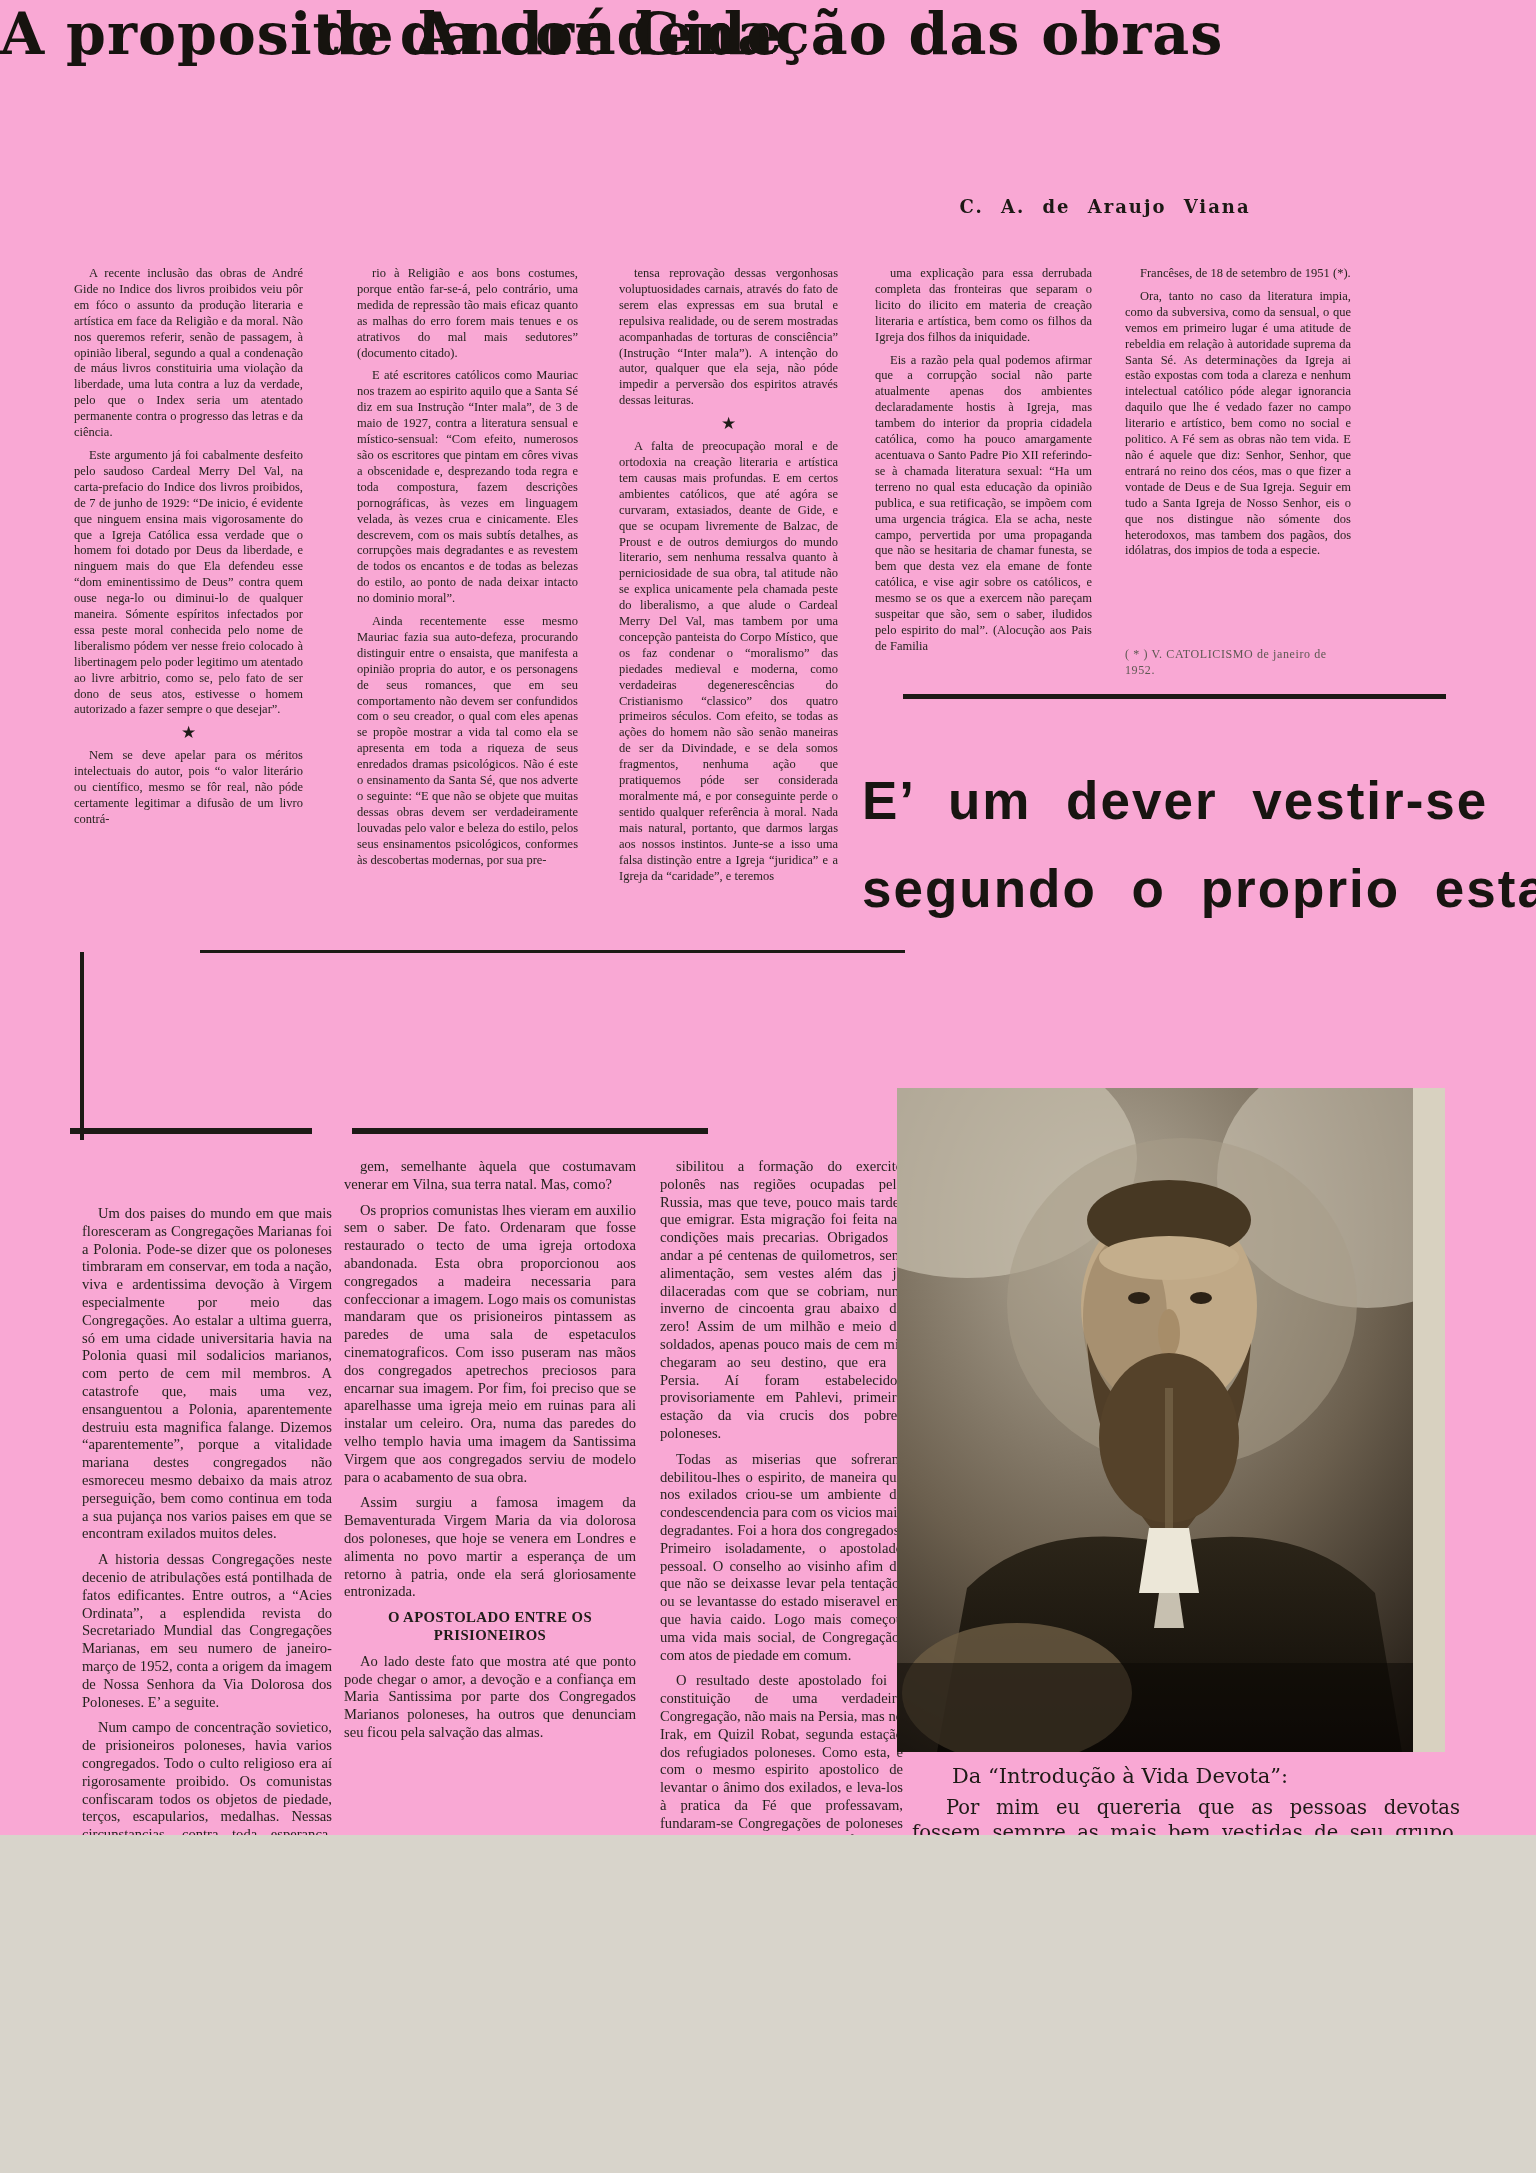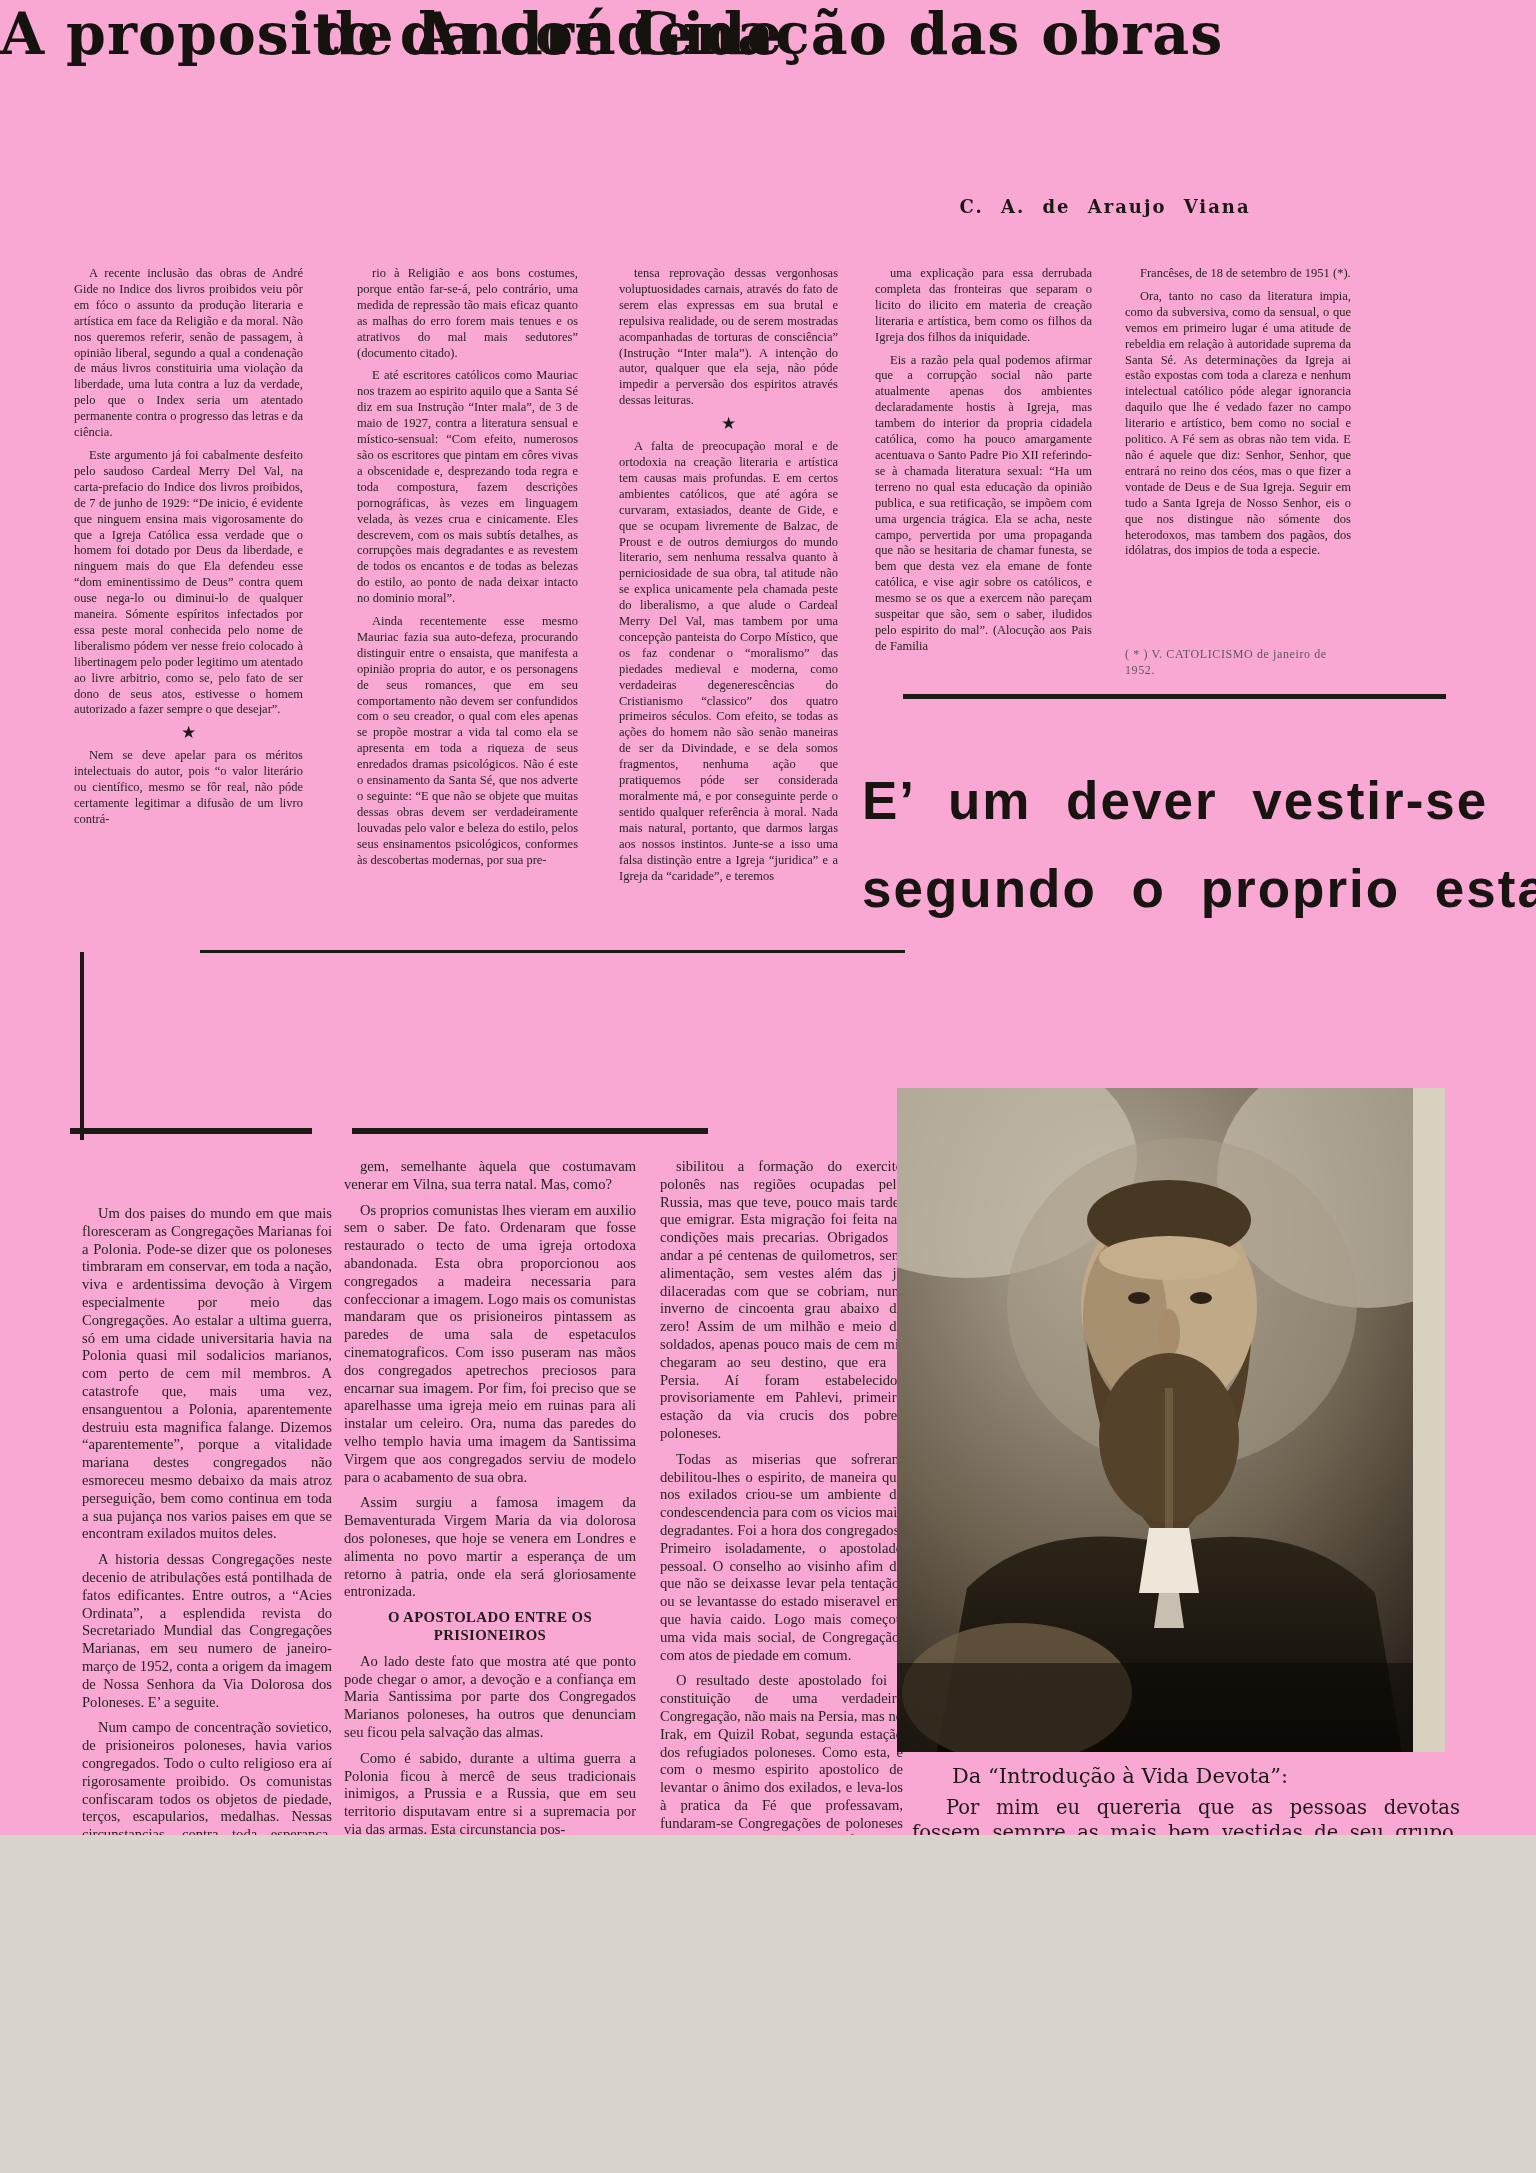--- a/index.html
+++ b/index.html
@@ -88,21 +88,20 @@
     <p>A historia dessas Congregações neste decenio de atribulações está pontilhada de fatos edificantes. Entre outros, a “Acies Ordinata”, a esplendida revista do Secretariado Mundial das Congregações Marianas, em seu numero de janeiro-março de 1952, conta a origem da imagem de Nossa Senhora da Via Dolorosa dos Poloneses. E’ a seguite.</p>
     <p>Num campo de concentração sovietico, de prisioneiros poloneses, havia varios congregados. Todo o culto religioso era aí rigorosamente proibido. Os comunistas confiscaram todos os objetos de piedade, terços, escapularios, medalhas. Nessas circunstancias, contra toda esperança, confiados apenas na inabalavel certeza da proteção carinhosa da Mãe Celeste, resolveram esses congregados, para alimentar o espirito de piedade e aumentar a devoção à mesma Virgem, esculpir uma Sua ima-</p>
   </div>
 
   <div class="abs a2col" style="left:344px;top:1158px;width:292px;height:932px;">
     <p>gem, semelhante àquela que costumavam venerar em Vilna, sua terra natal. Mas, como?</p>
     <p>Os proprios comunistas lhes vieram em auxilio sem o saber. De fato. Ordenaram que fosse restaurado o tecto de uma igreja ortodoxa abandonada. Esta obra proporcionou aos congregados a madeira necessaria para confeccionar a imagem. Logo mais os comunistas mandaram que os prisioneiros pintassem as paredes de uma sala de espetaculos cinematograficos. Com isso puseram nas mãos dos congregados apetrechos preciosos para encarnar sua imagem. Por fim, foi preciso que se aparelhasse uma igreja meio em ruinas para ali instalar um celeiro. Ora, numa das paredes do velho templo havia uma imagem da Santissima Virgem que aos congregados serviu de modelo para o acabamento de sua obra.</p>
     <p>Assim surgiu a famosa imagem da Bemaventurada Virgem Maria da via dolorosa dos poloneses, que hoje se venera em Londres e alimenta no povo martir a esperança de um retorno à patria, onde ela será gloriosamente entronizada.</p>
     <p class="subhead"><span>O APOSTOLADO ENTRE OS</span><br><span>PRISIONEIROS</span></p>
     <p>Ao lado deste fato que mostra até que ponto pode chegar o amor, a devoção e a confiança em Maria Santissima por parte dos Congregados Marianos poloneses, ha outros que denunciam seu ficou pela salvação das almas.</p>
-    <p>Como é sabido, durante a ultima guerra a Polonia ficou à mercê de seus tradicionais inimigos, a Prussia e a Russia, que em seu territorio disputavam entre si a supremacia por via das armas. Esta circunstancia pos-</p>
   </div>
 
   <div class="abs a2col" style="left:660px;top:1158px;width:243px;height:952px;">
     <p>sibilitou a formação do exercito polonês nas regiões ocupadas pela Russia, mas que teve, pouco mais tarde, que emigrar. Esta migração foi feita nas condições mais precarias. Obrigados a andar a pé centenas de quilometros, sem alimentação, sem vestes além das já dilaceradas com que se cobriam, num inverno de cincoenta grau abaixo de zero! Assim de um milhão e meio de soldados, apenas pouco mais de cem mil chegaram ao seu destino, que era a Persia. Aí foram estabelecidos provisoriamente em Pahlevi, primeira estação da via crucis dos pobres poloneses.</p>
     <p>Todas as miserias que sofreram debilitou-lhes o espirito, de maneira que nos exilados criou-se um ambiente de condescendencia para com os vicios mais degradantes. Foi a hora dos congregados. Primeiro isoladamente, o apostolado pessoal. O conselho ao visinho afim de que não se deixasse levar pela tentação, ou se levantasse do estado miseravel em que havia caido. Logo mais começou uma vida mais social, de Congregação, com atos de piedade em comum.</p>
     <p>O resultado deste apostolado foi a constituição de uma verdadeira Congregação, não mais na Persia, mas no Irak, em Quizil Robat, segunda estação dos refugiados poloneses. Como esta, e com o mesmo espirito apostolico de levantar o ânimo dos exilados, e leva-los à pratica da Fé que professavam, fundaram-se Congregações de poloneses na Palestina, na India, na Africa, no Libano e em varias nações europeias.</p>
     <p>Atualmente têm as Congregações Marianas dos Poloneses no exilio uma Confederação Nacional sediada em Londres.</p>
   </div>
 
   <div class="abs" style="left:897px;top:1088px;width:548px;height:664px;">

